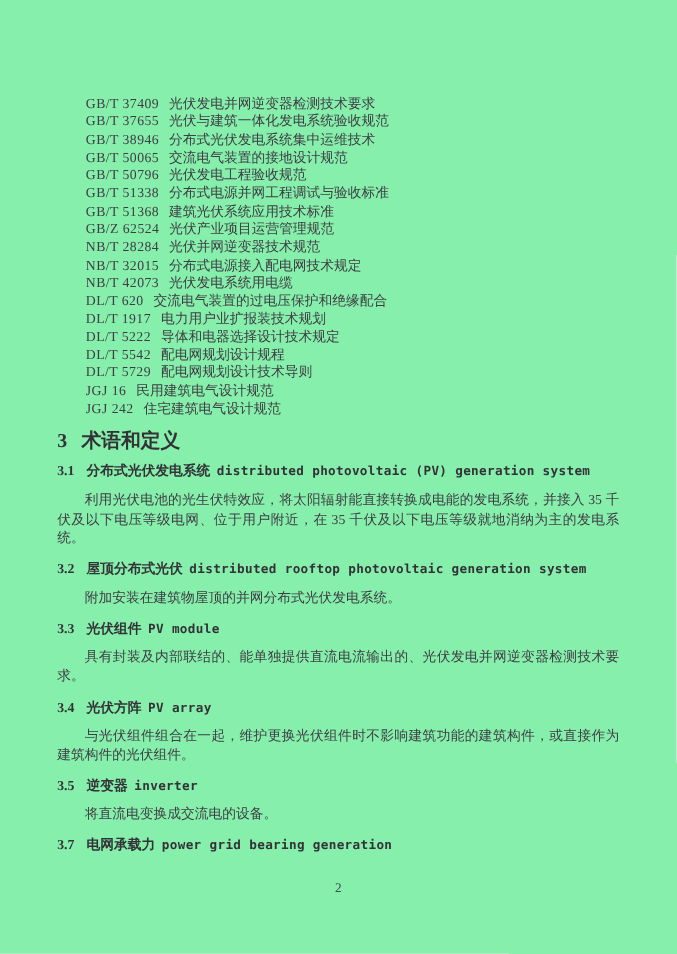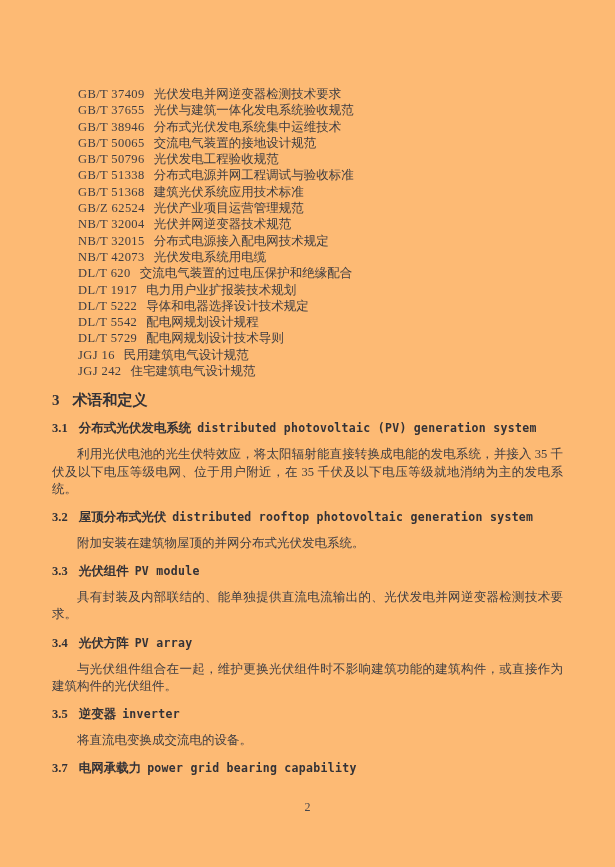--- a/index.html
+++ b/index.html
@@ -5,21 +5,21 @@
   html, body {
     margin: 0;
     padding: 0;
     background: #e9e9e7;
   }
   .page {
     position: relative;
     width: 615px;
     height: 867px;
     margin: 0 auto;
-    background: #fdba74;
+    background: #86efac;
     color: #3e3d42;
     font-family: "Liberation Serif", "DejaVu Serif", serif;
     font-size: 12.5px;
     overflow: hidden;
     box-sizing: border-box;
     padding: 86px 52px 0 52px;
   }
   
   .ref-list {
     list-style: none;
@@ -31,21 +31,21 @@
     white-space: nowrap;
   }
   .ref-code {
     display: inline-block;
     margin-right: 9px;
     letter-spacing: 0.4px;
   }
   
   .sec-heading {
     margin: 13px 0 0 0;
-    font-size: 15px;
+    font-size: 18px;
     line-height: 17px;
     font-weight: 700;
     color: #333237;
   }
   .sec-num { margin-right: 13px; }
   .intro {
     margin: 13px 0 0 0;
     line-height: 17px;
     text-indent: 2em;
   }
@@ -90,21 +90,21 @@
 
   <ol class="ref-list">
     <li class="ref-item"><span class="ref-code">GB/T 37409</span><span class="ref-title">光伏发电并网逆变器检测技术要求</span></li>
     <li class="ref-item"><span class="ref-code">GB/T 37655</span><span class="ref-title">光伏与建筑一体化发电系统验收规范</span></li>
     <li class="ref-item"><span class="ref-code">GB/T 38946</span><span class="ref-title">分布式光伏发电系统集中运维技术</span></li>
     <li class="ref-item"><span class="ref-code">GB/T 50065</span><span class="ref-title">交流电气装置的接地设计规范</span></li>
     <li class="ref-item"><span class="ref-code">GB/T 50796</span><span class="ref-title">光伏发电工程验收规范</span></li>
     <li class="ref-item"><span class="ref-code">GB/T 51338</span><span class="ref-title">分布式电源并网工程调试与验收标准</span></li>
     <li class="ref-item"><span class="ref-code">GB/T 51368</span><span class="ref-title">建筑光伏系统应用技术标准</span></li>
     <li class="ref-item"><span class="ref-code">GB/Z 62524</span><span class="ref-title">光伏产业项目运营管理规范</span></li>
-    <li class="ref-item"><span class="ref-code">NB/T 32004</span><span class="ref-title">光伏并网逆变器技术规范</span></li>
+    <li class="ref-item"><span class="ref-code">NB/T 28284</span><span class="ref-title">光伏并网逆变器技术规范</span></li>
     <li class="ref-item"><span class="ref-code">NB/T 32015</span><span class="ref-title">分布式电源接入配电网技术规定</span></li>
     <li class="ref-item"><span class="ref-code">NB/T 42073</span><span class="ref-title">光伏发电系统用电缆</span></li>
     <li class="ref-item"><span class="ref-code">DL/T 620</span><span class="ref-title">交流电气装置的过电压保护和绝缘配合</span></li>
     <li class="ref-item"><span class="ref-code">DL/T 1917</span><span class="ref-title">电力用户业扩报装技术规划</span></li>
     <li class="ref-item"><span class="ref-code">DL/T 5222</span><span class="ref-title">导体和电器选择设计技术规定</span></li>
     <li class="ref-item"><span class="ref-code">DL/T 5542</span><span class="ref-title">配电网规划设计规程</span></li>
     <li class="ref-item"><span class="ref-code">DL/T 5729</span><span class="ref-title">配电网规划设计技术导则</span></li>
     <li class="ref-item"><span class="ref-code">JGJ 16</span><span class="ref-title">民用建筑电气设计规范</span></li>
     <li class="ref-item"><span class="ref-code">JGJ 242</span><span class="ref-title">住宅建筑电气设计规范</span></li>
   </ol>
@@ -134,18 +134,18 @@
     <p class="term-def">与光伏组件组合在一起，维护更换光伏组件时不影响建筑功能的建筑构件，或直接作为建筑构件的光伏组件。</p>
   </div>
 
   <div class="term">
     <h3 class="term-heading"><span class="term-num">3.5</span><span class="term-zh">逆变器</span><span class="term-en">inverter</span></h3>
     <p class="term-def">将直流电变换成交流电的设备。</p>
   </div>
 
 
   <div class="term">
-    <h3 class="term-heading"><span class="term-num">3.7</span><span class="term-zh">电网承载力</span><span class="term-en">power grid bearing capability</span></h3>
+    <h3 class="term-heading"><span class="term-num">3.7</span><span class="term-zh">电网承载力</span><span class="term-en">power grid bearing generation</span></h3>
   </div>
 
   <div class="page-number">2</div>
 
 </div>
 
 </body></html>

